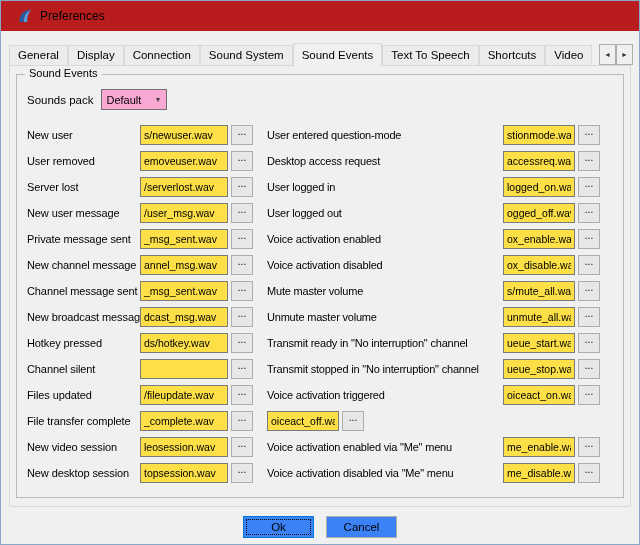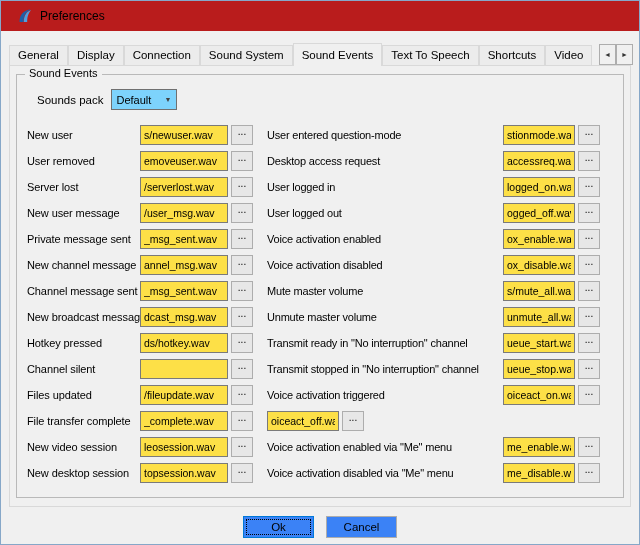--- a/index.html
+++ b/index.html
@@ -70,26 +70,26 @@
     position: absolute; left: 6px; right: 6px; top: 8px; bottom: 8px;
     border: 1px solid #b9b9b9;
   }
   .group-legend {
     position: absolute; top: -8px; left: 8px;
     background: #f0f0f0; padding: 0 4px; font-size: 11px;
   }
 
   
   .sounds-pack-row {
-    margin: 14px 0 0 20px;
+    margin: 14px 0 0 10px;
     display: flex; align-items: center; gap: 7px;
   }
   .combo {
     width: 66px; height: 21px;
-    border: 1px solid #707070; background: #7dd3fc;
+    border: 1px solid #707070; background: #f9a8d4;
     display: flex; align-items: center;
   }
   .combo-value { flex: 1; padding-left: 5px; font-size: 11px; }
   .combo-arrow { width: 15px; text-align: center; font-size: 7px; color: #404040; }
 
   
   .cols { display: flex; margin: 15px 8px 0 10px; }
   .col-left { width: 240px; flex: 0 0 240px; }
   .col-right { flex: 1; }
 

